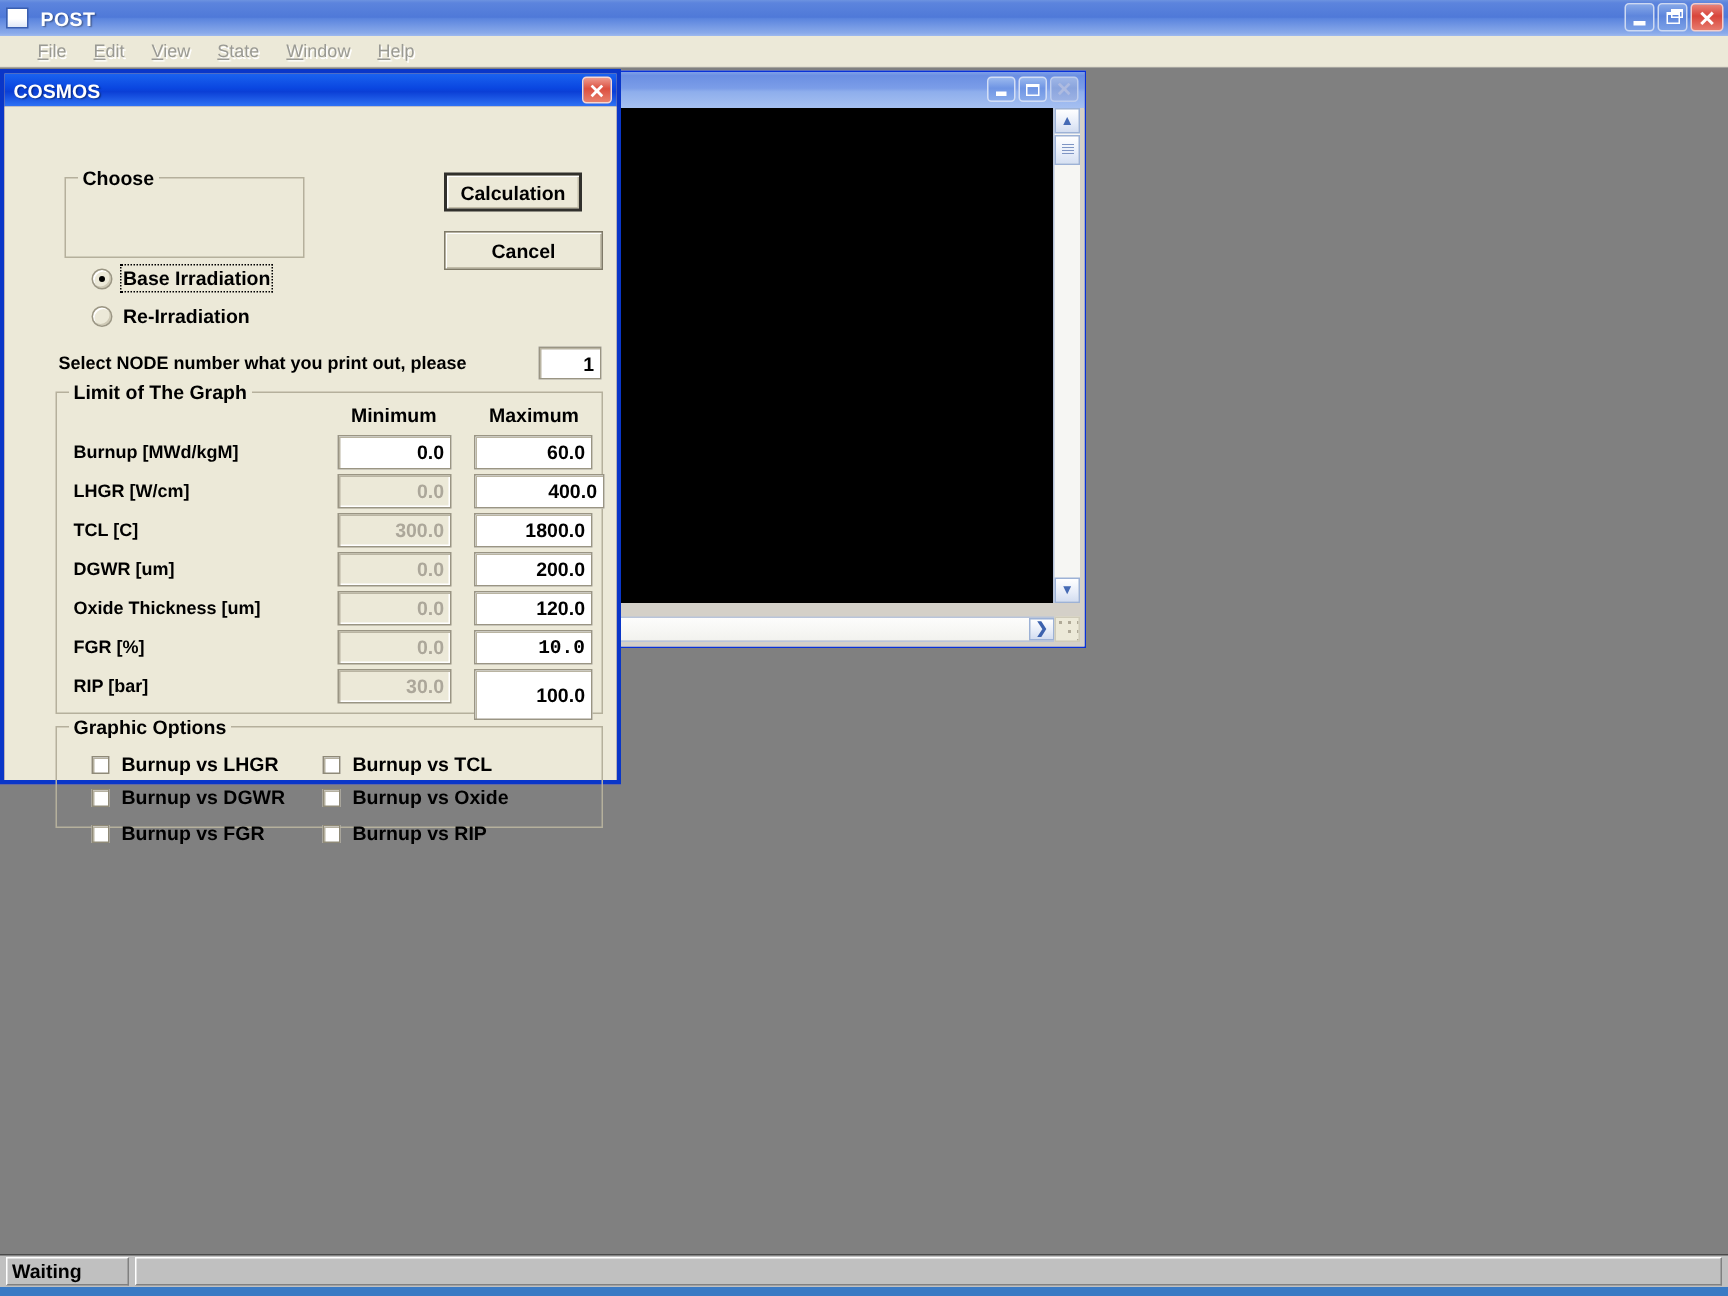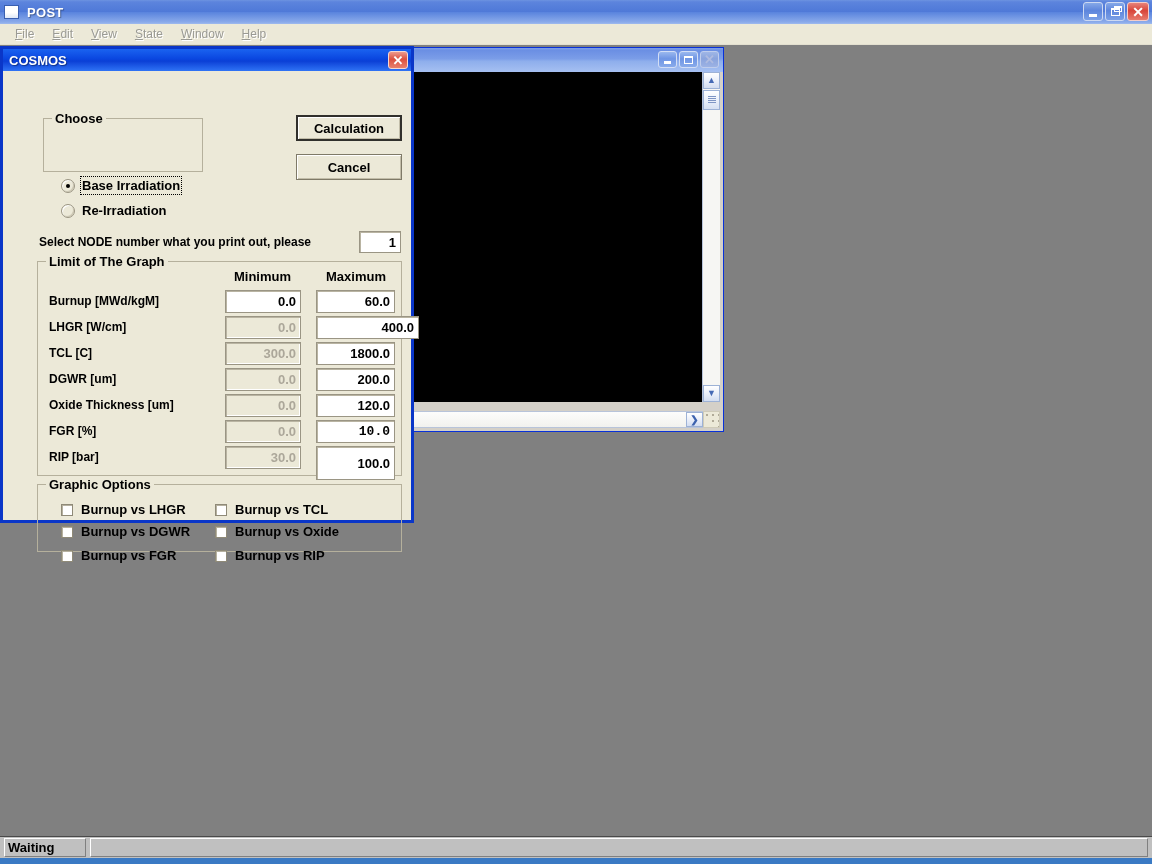--- a/index.html
+++ b/index.html
@@ -97,21 +97,21 @@
   }
 
   
   .menubar {
     position: absolute;
     left: 0; top: 24px;
     width: 1152px; height: 21px;
     background: #ece9d8;
     display: flex;
     align-items: center;
-    padding-left: 6px;
+    padding-left: 16px;
     box-sizing: border-box;
     border-bottom: 1px solid #e3e0d0;
   }
   .menu-item {
     font-size: 12px;
     color: #9a9a94;
     padding: 2px 9px;
     text-shadow: 1px 1px 0 #ffffff;
   }
   .menu-item u { text-decoration: underline; }
@@ -524,40 +524,40 @@
           <span class="radio-mark">
             <span class="dot"></span>
           </span>
           <span class="radio-label focused">Base Irradiation</span>
         </div>
         <div class="radio-row" style="left:58px; top:132px;">
           <span class="radio-mark"></span>
           <span class="radio-label">Re-Irradiation</span>
         </div>
 
-        <div class="btn default" style="left:293px; top:44px; width:106px; height:26px;">Calculation</div>
+        <div class="btn default" style="left:293px; top:44px; width:92px; height:26px;">Calculation</div>
         <div class="btn" style="left:293px; top:83px; width:106px; height:26px;">Cancel</div>
 
         <div class="static-text" style="left:36px; top:164px;">Select NODE number what you print out, please</div>
         <div class="field" style="left:356px; top:160px; width:42px; height:22px;">1</div>
 
         <div class="groupbox" style="left:34px; top:190px; width:365px; height:215px;">
           <span class="gb-legend">Limit of The Graph</span>
         </div>
 
         <div class="col-header" style="left:222px; top:198px; width:75px;">Minimum</div>
         <div class="col-header" style="left:313px; top:198px; width:80px;">Maximum</div>
 
         <div class="static-text" style="left:46px; top:223px;">Burnup [MWd/kgM]</div>
         <div class="field" style="left:222px; top:219px; width:76px; height:23px;">0.0</div>
         <div class="field" style="left:313px; top:219px; width:79px; height:23px;">60.0</div>
 
         <div class="static-text" style="left:46px; top:249px;">LHGR [W/cm]</div>
         <div class="field disabled" style="left:222px; top:245px; width:76px; height:23px;">0.0</div>
-        <div class="field" style="left:313px; top:245px; width:103px; height:23px;">400.0</div>
+        <div class="field" style="left:313px; top:245px; width:87px; height:23px;">400.0</div>
 
         <div class="static-text" style="left:46px; top:275px;">TCL [C]</div>
         <div class="field disabled" style="left:222px; top:271px; width:76px; height:23px;">300.0</div>
         <div class="field" style="left:313px; top:271px; width:79px; height:23px;">1800.0</div>
 
         <div class="static-text" style="left:46px; top:301px;">DGWR [um]</div>
         <div class="field disabled" style="left:222px; top:297px; width:76px; height:23px;">0.0</div>
         <div class="field" style="left:313px; top:297px; width:79px; height:23px;">200.0</div>
 
         <div class="static-text" style="left:46px; top:327px;">Oxide Thickness [um]</div>

